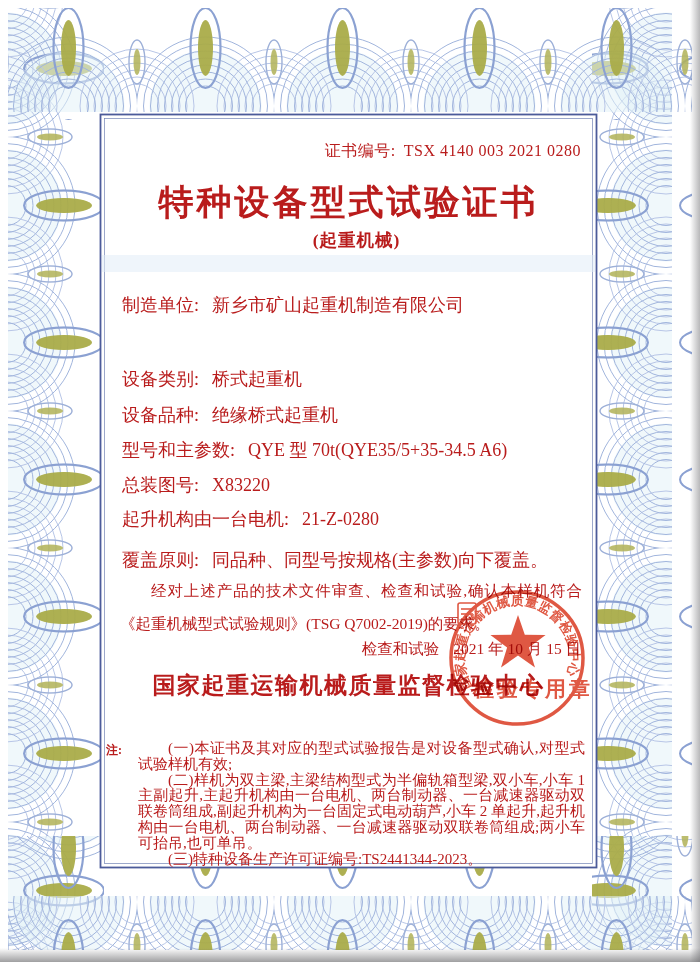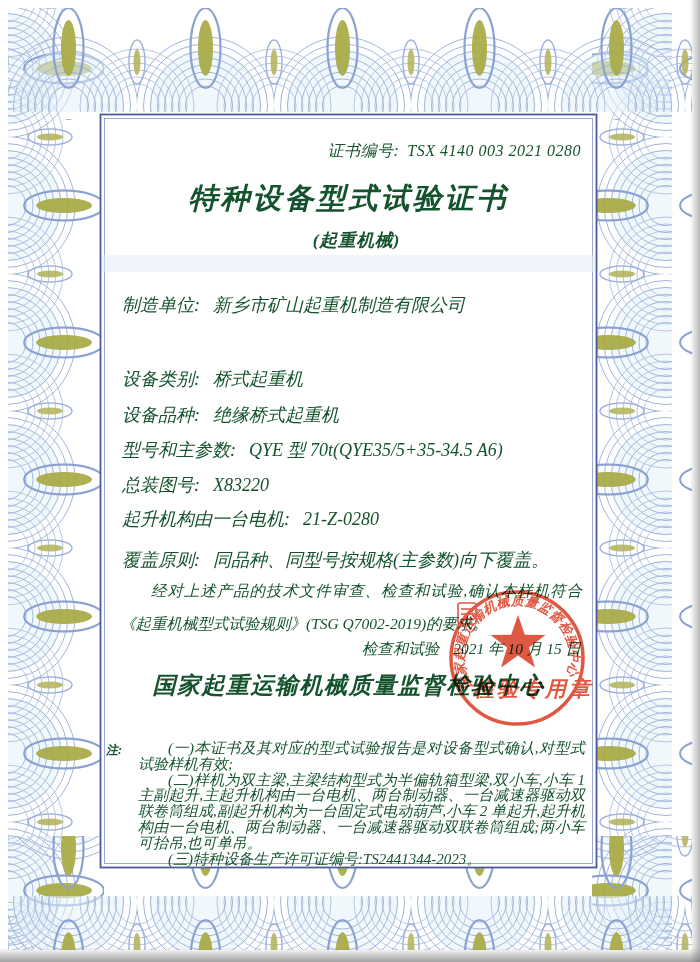--- a/index.html
+++ b/index.html
@@ -1,31 +1,30 @@
 <!DOCTYPE html>
 <html><head>
 <meta charset="utf-8">
 <style>
   html,body { margin:0; padding:0; background:#ffffff; }
   .paper {
     position:relative; width:700px; height:962px; overflow:hidden;
-    background:#ffffff; color:#14532d;
+    background:#ffffff; color:#b91c1c;
     font-family:"Liberation Serif","DejaVu Serif",serif;
-    font-style:italic;
   }
   .deco { position:absolute; left:0; top:0; }
   .inner {
     position:absolute; left:100px; top:115px; width:497px; height:753px;
     box-sizing:border-box;
   }
   .cert-no { position:absolute; top:26px; right:16px; font-size:16px; letter-spacing:.5px; white-space:nowrap; }
   .cert-no .lbl { margin-right:8px; }
   .title {
     position:absolute; top:64px; left:0; width:100%; margin:0;
-    text-align:center; font-size:29px; font-weight:bold; letter-spacing:3px;
+    text-align:center; font-size:35px; font-weight:bold; letter-spacing:3px;
   }
   .subtitle {
     position:absolute; top:113px; left:8px; width:100%;
     text-align:center; font-size:17.5px; font-weight:bold; letter-spacing:1px;
   }
   .row { position:absolute; left:22px; right:14px; font-size:18px; line-height:20px; white-space:nowrap; }
   .row .lbl { margin-right:13px; }
   .r0 { top:180px; } .r1 { top:219px; } .r2 { top:254px; } .r3 { top:290px; }
   .r4 { top:325px; } .r5 { top:360px; } .r6 { top:394px; } .r7 { top:435px; }
   .conclusion {

